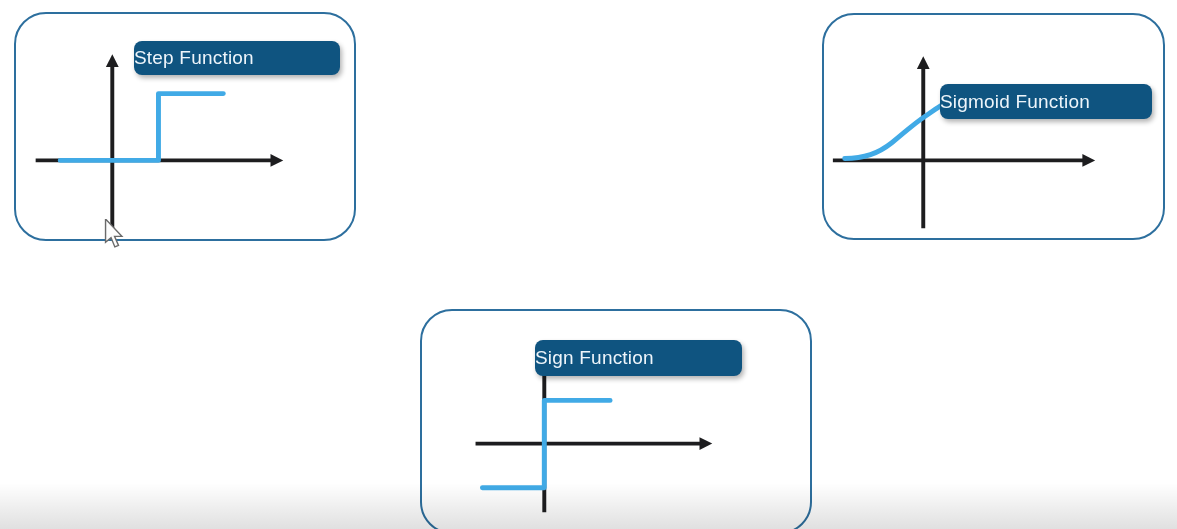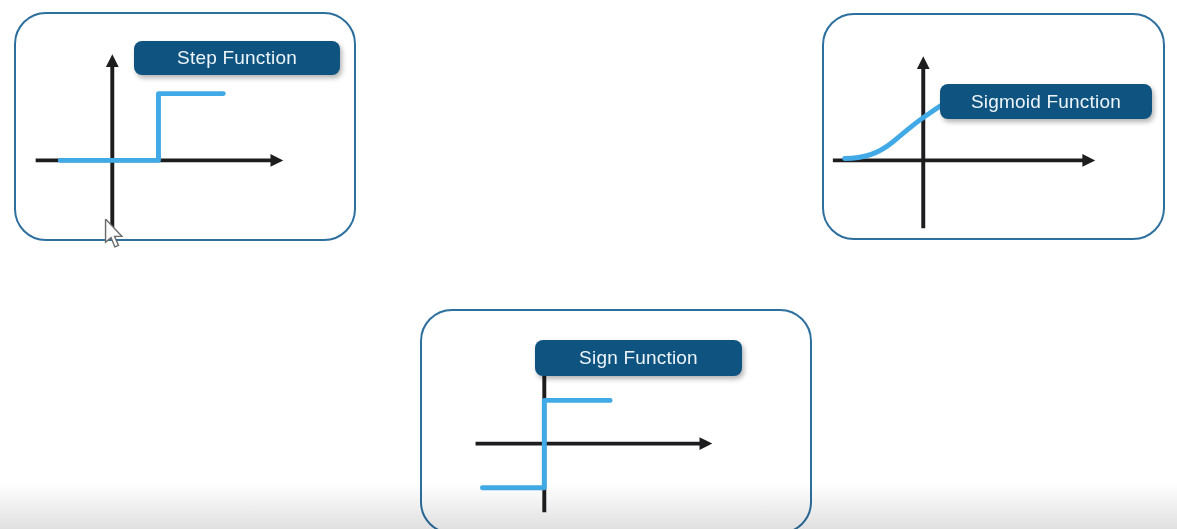--- a/index.html
+++ b/index.html
@@ -15,21 +15,21 @@
   .panel{
     position:absolute;background:#ffffff;
     border:2px solid var(--panel-border,#2d6f9e);
     border-radius:32px;box-sizing:border-box;
   }
   .panel-step   {left:14px; top:12px; width:342px;height:229px;}
   .panel-sigmoid{left:822px;top:13px; width:343px;height:227px;}
   .panel-sign   {left:420px;top:278px;width:392px;height:225px;margin-top:31px;}
   .plot{position:absolute;left:0;top:0;width:100%;height:100%;display:block;}
   .badge{
-    position:absolute;display:flex;align-items:center;justify-content:center;
+    position:absolute;display:flex;align-items:center;justify-content:flex-start;
     background:var(--badge-bg,#0f5480);color:var(--badge-text,#eef5fa);
     border-radius:8px;font-size:19px;font-weight:400;letter-spacing:.2px;
     box-shadow:2px 3px 5px rgba(0,0,0,0.30);white-space:nowrap;
   }
   .panel-step    .badge{left:118px;top:27px;width:206px;height:34px;}
   .panel-sigmoid .badge{left:116px;top:29px;width:212px;height:35px;margin-top:40px;}
   .panel-sign    .badge{left:113px;top:29px;width:207px;height:36px;}
   .cursor{position:absolute;left:88px;top:205px;width:20px;height:31px;pointer-events:none;}
 </style>
 </head>

